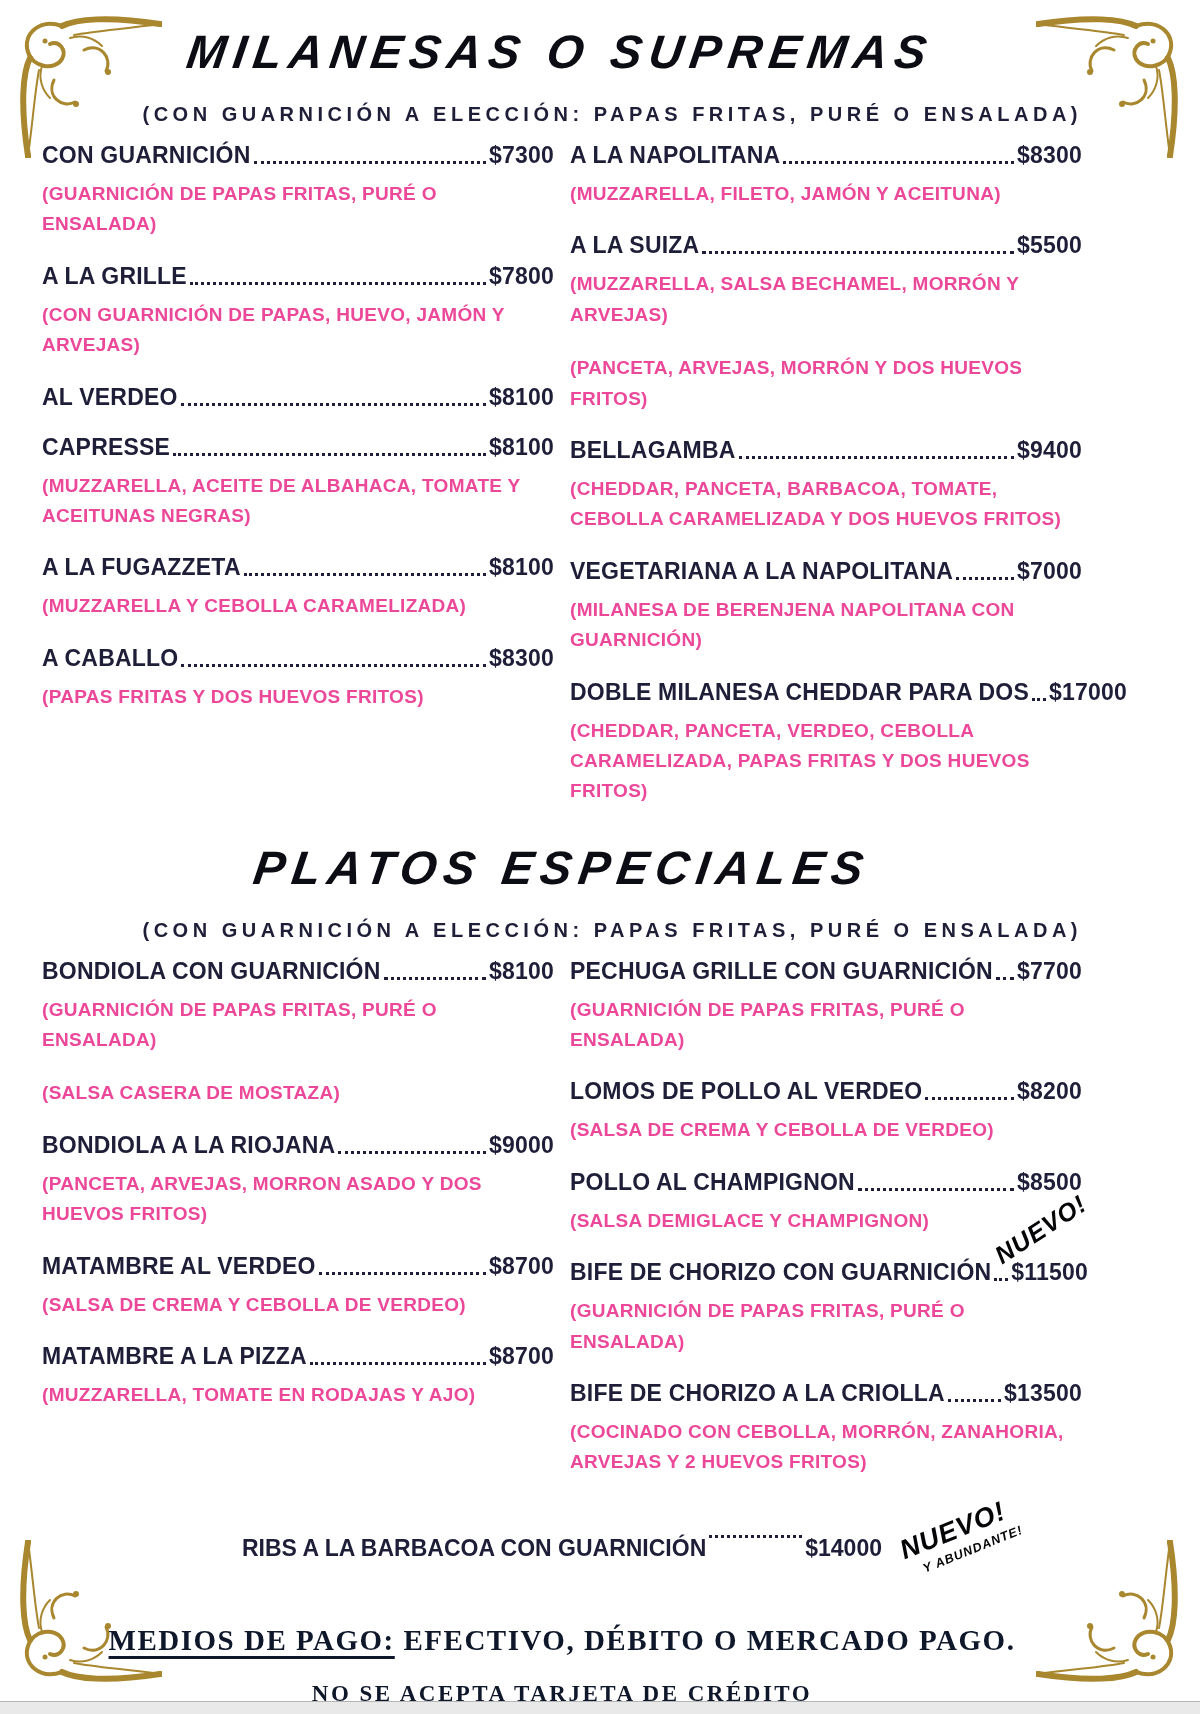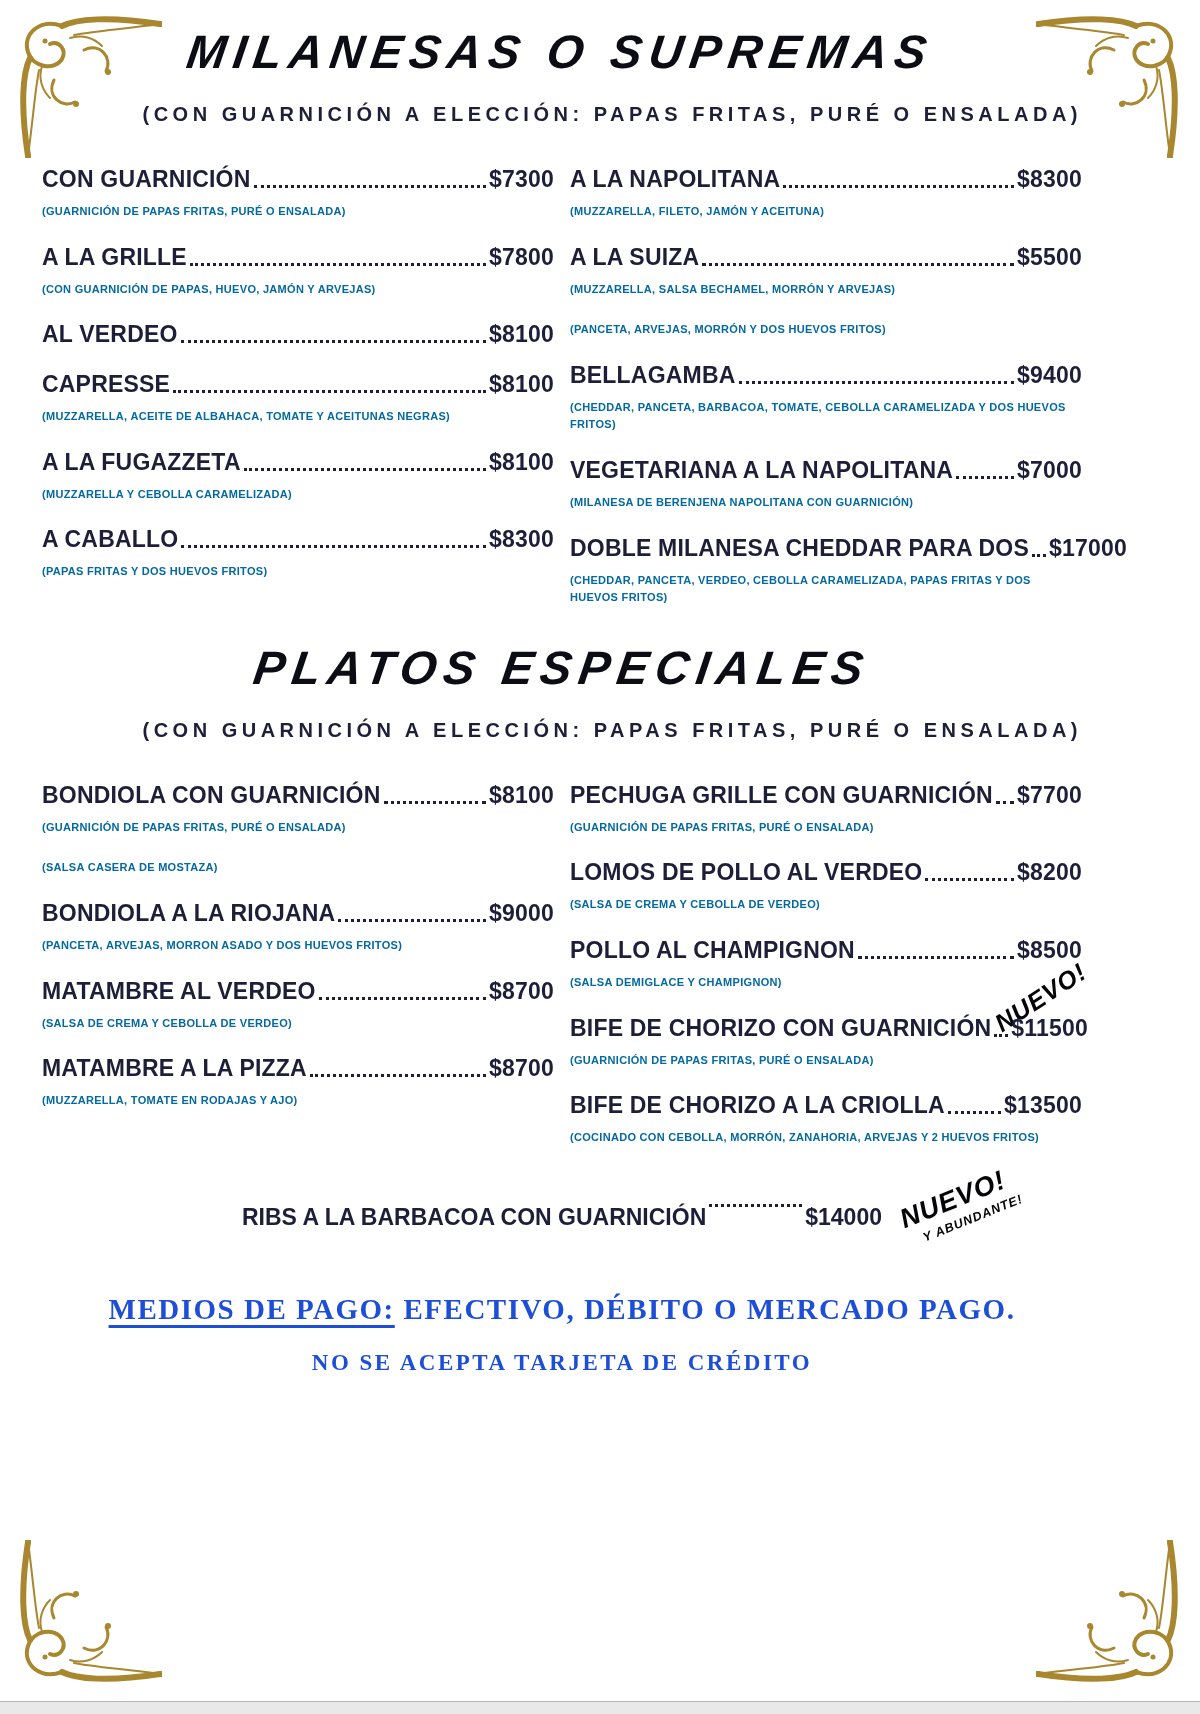--- a/index.html
+++ b/index.html
@@ -34,21 +34,21 @@
     letter-spacing:4.5px;
     margin-top:24px;
     color:#1e1e38;
     white-space:nowrap;
   }
 
   .menu-grid {
     display:grid;
     grid-template-columns:1fr 1fr;
     column-gap:16px;
-    margin-top:40px;
+    margin-top:16px;
   }
   .menu-col { min-width:0; }
 
   .menu-item { margin-bottom:23px; position:relative; }
   .item-row {
     display:flex;
     align-items:flex-end;
     font-weight:700;
     font-size:23px;
     letter-spacing:0.2px;
@@ -57,25 +57,25 @@
   .item-name { white-space:nowrap; }
   .leader {
     flex:1;
     border-bottom:3px dotted #1e1e38;
     margin:0 3px 5px 3px;
     min-width:14px;
   }
   .item-price { white-space:nowrap; }
   .item-desc {
     font-weight:700;
-    font-size:11px;
+    font-size:19px;
     letter-spacing:0.3px;
     margin-top:10px;
     line-height:1.6;
-    color:#0369a1;
+    color:#ec4899;
   }
 
   .badge-nuevo {
     position:absolute;
     right:-10px;
     top:46px;
     transform:rotate(-33deg);
     font-style:italic;
     font-weight:900;
     font-size:25px;
@@ -103,21 +103,21 @@
     color:#050508;
     white-space:nowrap;
   }
   .ribs-badge .b1 { font-style:italic; font-weight:900; font-size:27px; letter-spacing:1px; }
   .ribs-badge .b2 { font-style:italic; font-weight:900; font-size:12.5px; letter-spacing:1px; margin-top:2px; margin-left:14px; }
 
   .footer {
     text-align:center;
     margin-top:62px;
     font-family:"Liberation Serif", serif;
-    color:#1d4ed8;
+    color:#0f172a;
   }
   .payment-line { font-size:29px; font-weight:700; letter-spacing:1.5px; }
   .payment-label {
     text-decoration:underline;
     text-decoration-thickness:3px;
     text-underline-offset:6px;
   }
   .no-credit {
     font-size:23px;
     font-weight:700;

